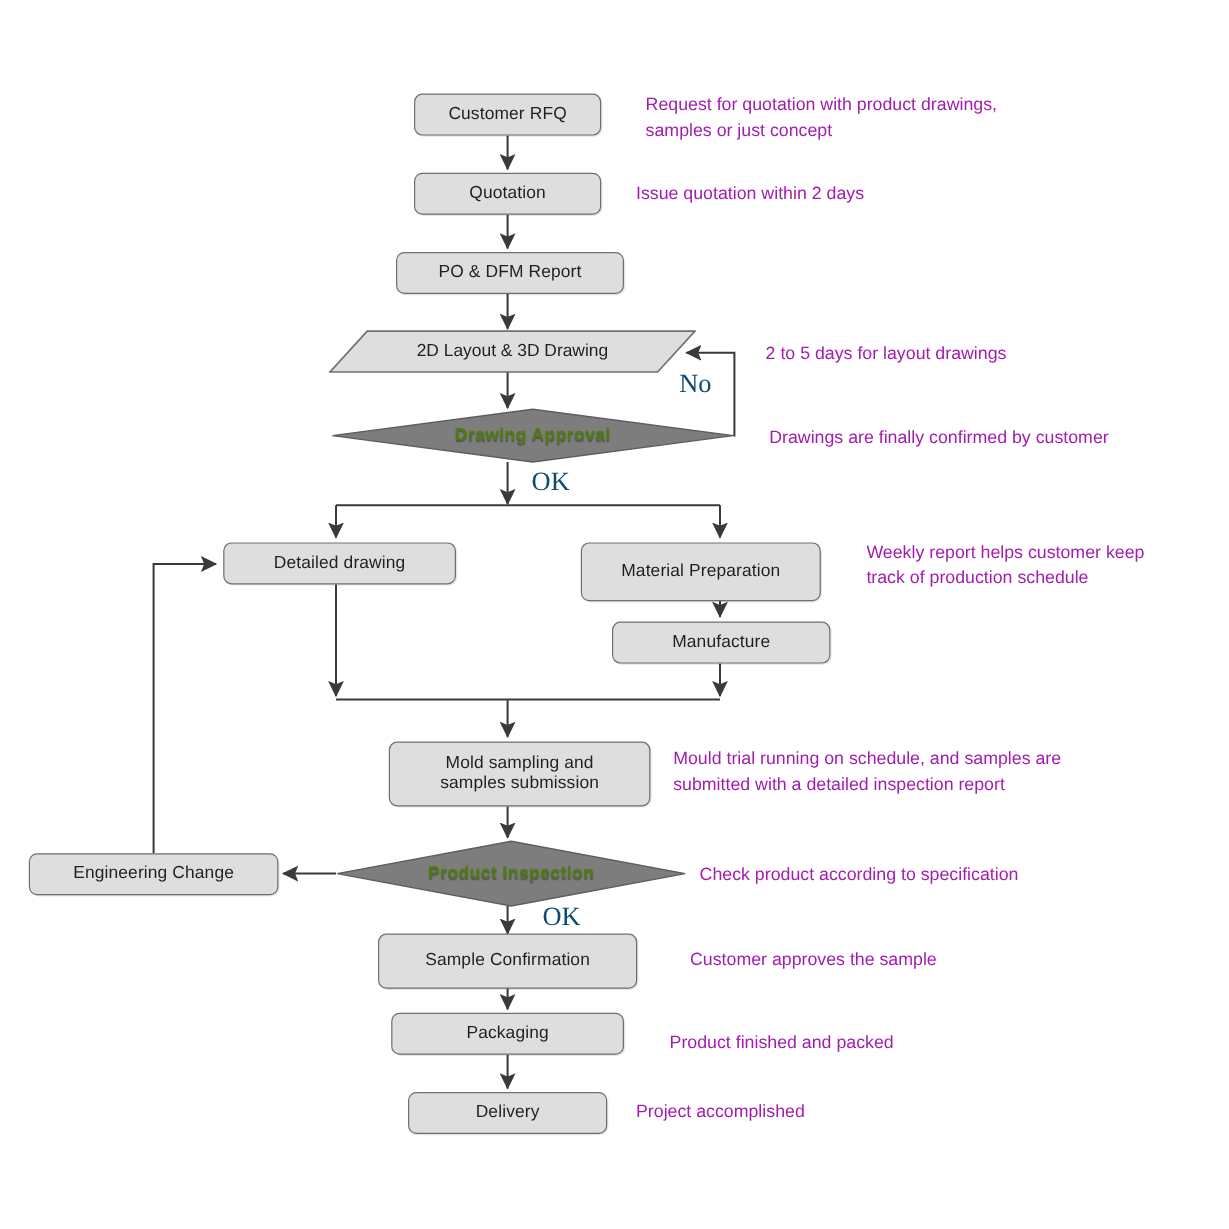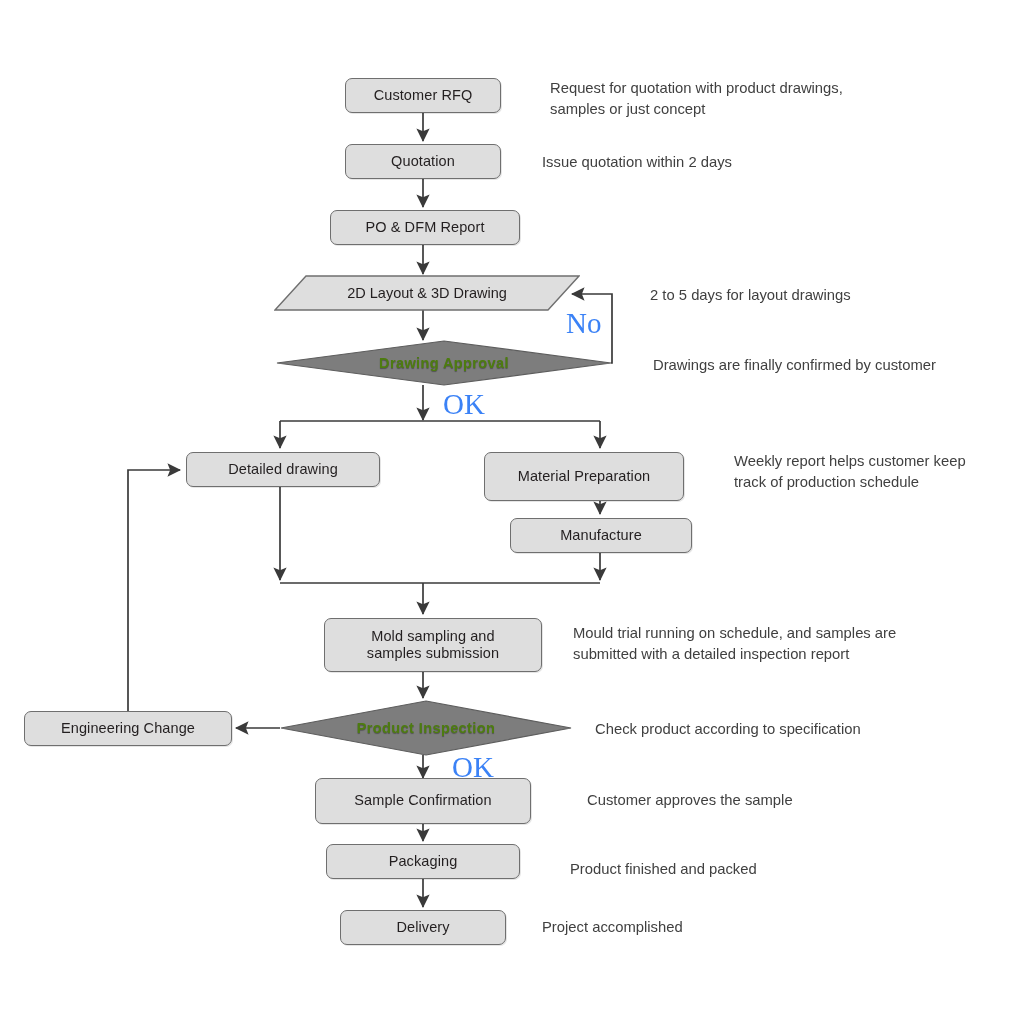--- a/index.html
+++ b/index.html
@@ -71,30 +71,29 @@
     justify-content: center;
     font-size: 14.5px;
     font-weight: bold;
     color: #4d7c0f;
     letter-spacing: .4px;
     text-shadow: 0 1px 1px rgba(0,0,0,.35);
   }
   .note {
     position: absolute;
     font-size: 14.8px;
-    color: #404040;
+    color: #a21caf;
     line-height: 1.45;
     white-space: pre-line;
-    margin-left: 12px;
   }
   .edge-label {
     position: absolute;
     font-family: "Liberation Serif", serif;
-    font-size: 29px;
-    color: #3b82f6;
+    font-size: 22px;
+    color: #0c4a6e;
   }
 </style>
 </head>
 <body>
 
 <div id="canvas">
 
   <svg id="wires" viewBox="0 0 1024 1024">
     <defs>
       <marker id="arw" markerWidth="9" markerHeight="9" refX="7.4" refY="4.5" orient="auto" markerUnits="strokeWidth">

